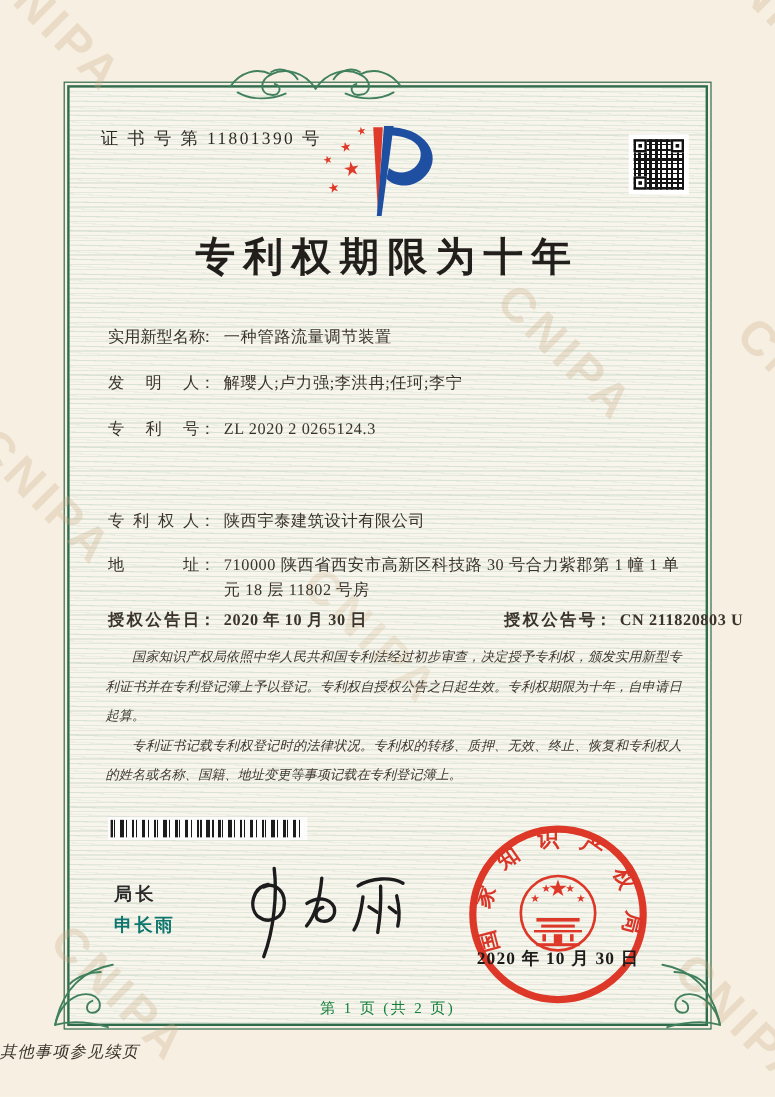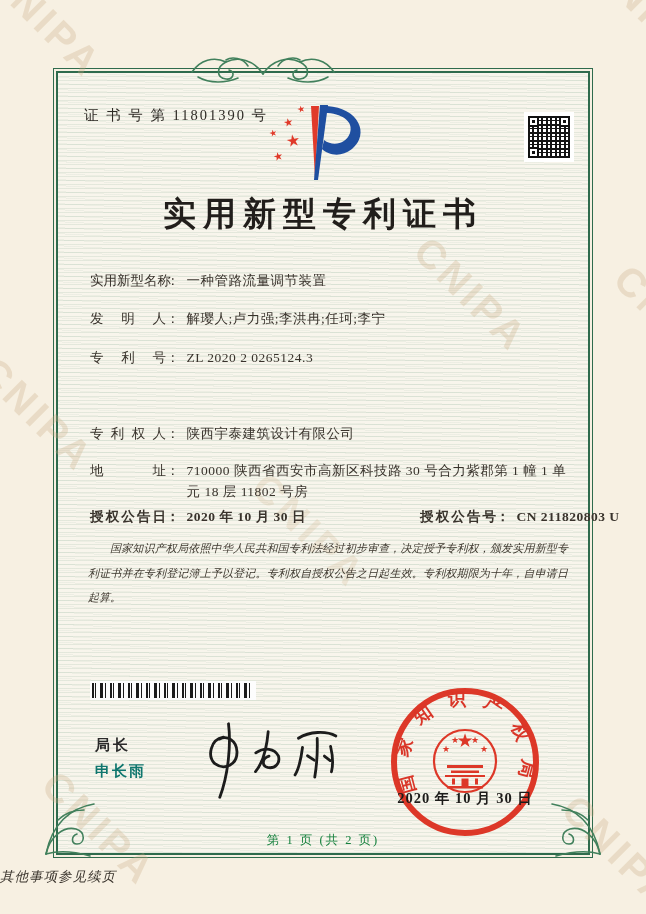--- a/index.html
+++ b/index.html
@@ -207,21 +207,21 @@
     </svg>
   </div>
 
   <div class="qr">
     <div class="qr-noise"></div>
     <div class="finder f-tl"></div>
     <div class="finder f-tr"></div>
     <div class="finder f-bl"></div>
   </div>
 
-  <div class="title">实用新型专利证书</div>
+  <div class="title">专利权期限为十年</div>
 
   <div class="row r1">
     <span class="flabel">实用新型名称</span><span class="fcolon">：</span><span class="fvalue">一种管路流量调节装置</span>
   </div>
   <div class="row r2">
     <span class="flabel">发明人</span><span class="fcolon">：</span><span class="fvalue">解璎人;卢力强;李洪冉;任珂;李宁</span>
   </div>
   <div class="row r3">
     <span class="flabel">专利号</span><span class="fcolon">：</span><span class="fvalue">ZL 2020 2 0265124.3</span>
   </div>
@@ -233,20 +233,21 @@
   </div>
   <div class="row rg">
     <span class="flabel">授权公告日</span><span class="fcolon">：</span><span class="fvalue">2020 年 10 月 30 日</span>
     <span class="grant2">
       <span class="flabel">授权公告号</span><span class="fcolon">：</span><span class="fvalue">CN 211820803 U</span>
     </span>
   </div>
 
   <div class="paras">
     <p>国家知识产权局依照中华人民共和国专利法经过初步审查，决定授予专利权，颁发实用新型专利证书并在专利登记簿上予以登记。专利权自授权公告之日起生效。专利权期限为十年，自申请日起算。</p>
+    <p>专利证书记载专利权登记时的法律状况。专利权的转移、质押、无效、终止、恢复和专利权人的姓名或名称、国籍、地址变更等事项记载在专利登记簿上。</p>
   </div>
 
   <div class="barcode"></div>
 
   <div class="sig-title">局长</div>
   <div class="sig-name">申长雨</div>
   <div class="sig-hand">
     <svg width="150" height="90" viewBox="0 0 160 90">
       <g fill="none" stroke="#1c1c1c" stroke-width="3" stroke-linecap="round">
         <path d="M30,22 C16,24 12,42 20,50 C30,58 44,52 44,38 C44,26 34,20 26,24"></path>

